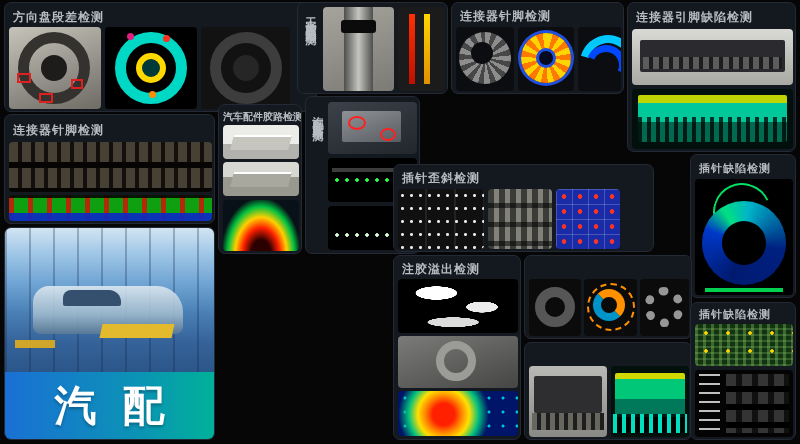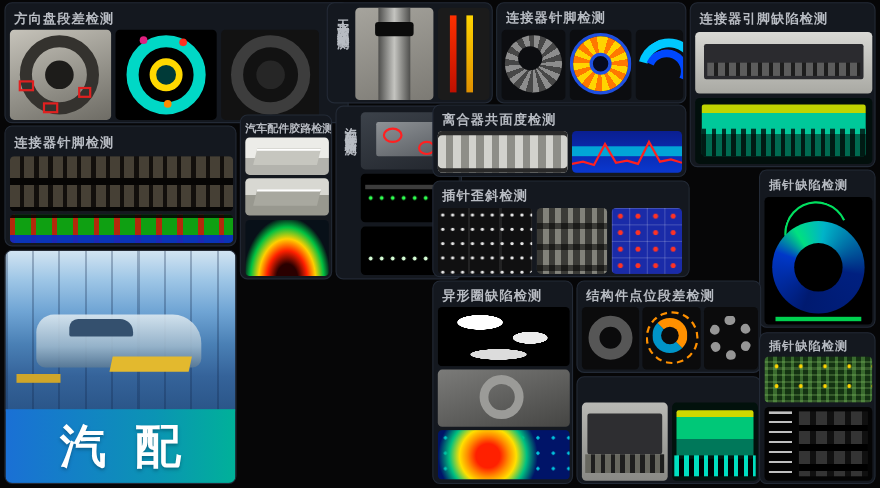--- a/index.html
+++ b/index.html
@@ -275,32 +275,22 @@
     </div>
     <div class="img imgI2" style="left:22px;top:61px;width:89px;height:44px;">
       <div class="grayBarI"></div>
       <div class="dotStripG"></div>
     </div>
     <div class="img imgI3" style="left:22px;top:109px;width:89px;height:44px;">
       <div class="dotStripW"></div>
     </div>
   </div>
 
-  <div class="panel" style="left:393px;top:95px;width:231px;height:66px;">
-    <div class="plabel" style="left:8px;top:5px;">离合器共面度检测</div>
-    <div class="img imgG1" style="left:4px;top:23px;width:118px;height:38px;"></div>
-    <div class="img imgG2" style="left:126px;top:23px;width:100px;height:38px;">
-      <div class="cyanBand"></div>
-      <svg class="abs" style="left:0;top:0;width:100%;height:100%;" viewBox="0 0 100 38" preserveAspectRatio="none">
-        <polyline points="0,30 10,28 20,31 30,12 40,29 50,27 60,30 70,10 80,28 90,26 100,29" fill="none" stroke="#ff2020" stroke-width="2"></polyline>
-      </svg>
-    </div>
-  </div>
-
-  <div class="panel" style="left:393px;top:164px;width:234px;height:88px;font-family:Liberation Serif, serif;">
+
+  <div class="panel" style="left:393px;top:164px;width:261px;height:88px;font-family:Liberation Serif, serif;">
     <div class="plabel" style="left:8px;top:5px;">插针歪斜检测</div>
     <div class="img imgJ1" style="left:4px;top:24px;width:86px;height:60px;"></div>
     <div class="img imgJ2" style="left:94px;top:24px;width:64px;height:60px;"></div>
     <div class="img imgJ3" style="left:162px;top:24px;width:64px;height:60px;"></div>
   </div>
 
   <div class="panel" style="left:690px;top:154px;width:106px;height:144px;">
     <div class="plabel" style="left:8px;top:6px;font-size:11px;">插针缺陷检测</div>
     <div class="img imgK1" style="left:4px;top:24px;width:98px;height:116px;">
       <div class="ring thinArc"></div>
@@ -317,30 +307,29 @@
       <div class="yellow-fixture"></div>
       <div class="yellow-fixture2"></div>
     </div>
     <div class="brand-band">
       <div class="brand-text">汽配</div>
     </div>
   </div>
 
 
   <div class="panel" style="left:393px;top:255px;width:128px;height:185px;">
-    <div class="plabel" style="left:8px;top:5px;">异形圈缺陷检测</div>
+    <div class="plabel" style="left:8px;top:5px;">注胶溢出检测</div>
     <div class="img imgN1" style="left:4px;top:23px;width:120px;height:54px;"></div>
     <div class="img imgN2" style="left:4px;top:80px;width:120px;height:52px;">
       <div class="ring ringN2"></div>
     </div>
     <div class="img imgN3" style="left:4px;top:135px;width:120px;height:45px;"></div>
   </div>
 
   <div class="panel" style="left:524px;top:255px;width:168px;height:84px;">
-    <div class="plabel" style="left:8px;top:5px;">结构件点位段差检测</div>
     <div class="img imgO1" style="left:4px;top:23px;width:52px;height:57px;">
       <div class="ring ringO1"></div>
     </div>
     <div class="img imgO2" style="left:59px;top:23px;width:53px;height:57px;">
       <div class="ring ringO2outer">
         <div class="ring ringO2inner"></div>
       </div>
     </div>
     <div class="img imgO3" style="left:115px;top:23px;width:49px;height:57px;">
       <div class="ring ringO3"></div>

